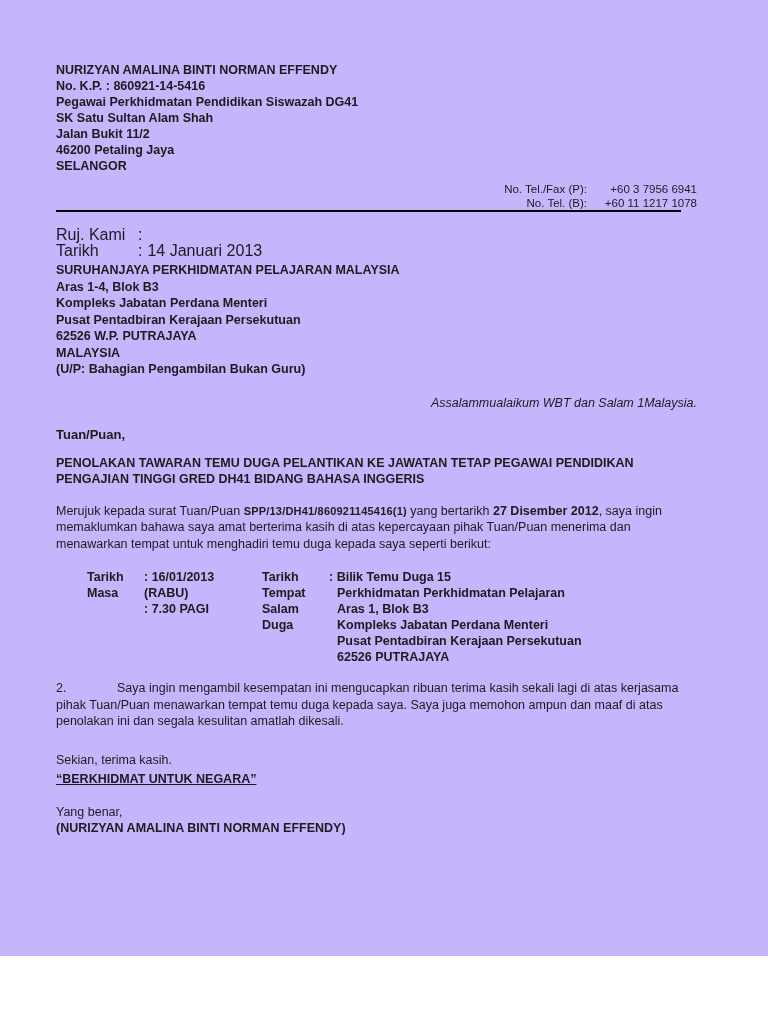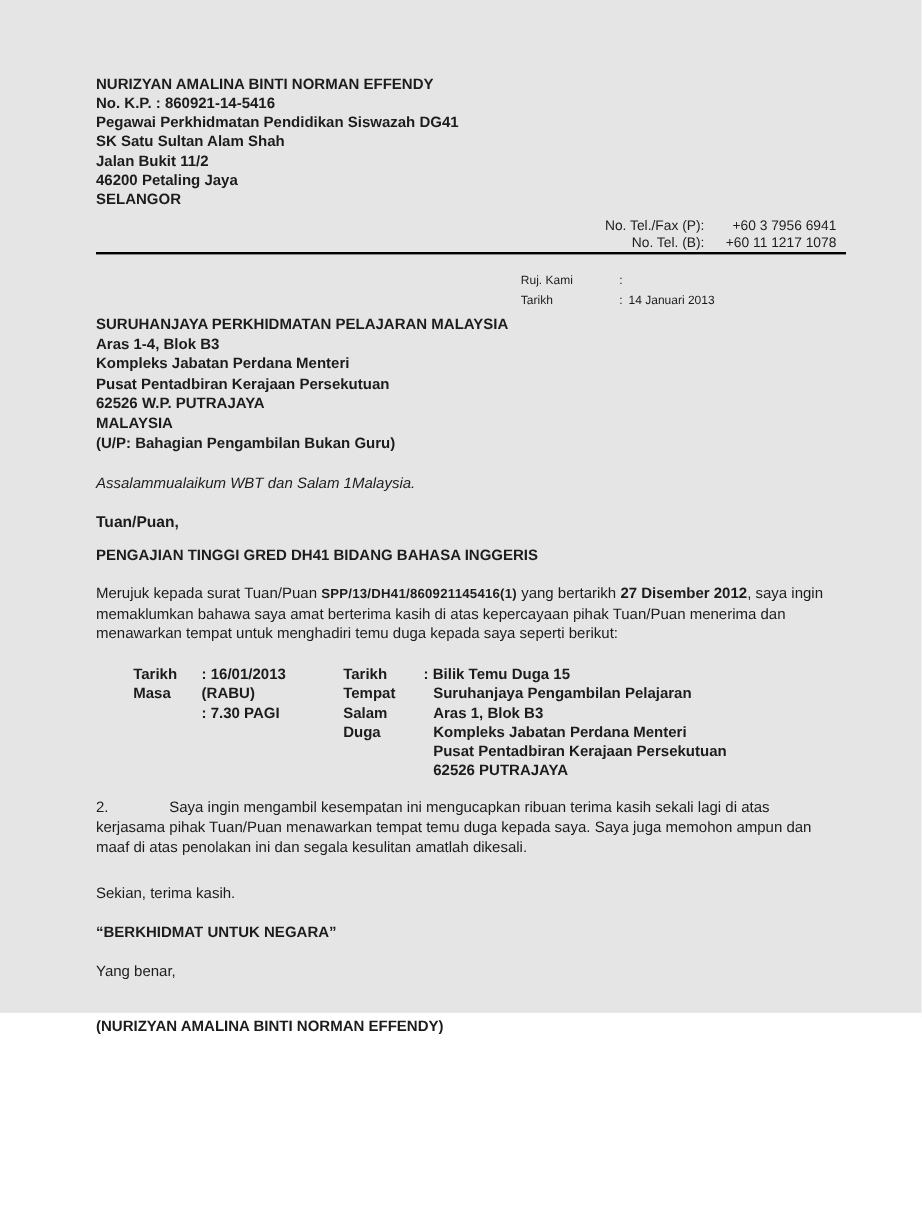--- a/index.html
+++ b/index.html
@@ -6,63 +6,63 @@
   html, body { background: #ffffff; }
   body {
     width: 768px;
     height: 1024px;
     font-family: "Liberation Sans", "DejaVu Sans", sans-serif;
     color: #1c1c1c;
     overflow: hidden;
   }
   .page {
     width: 768px;
-    height: 844px;
-    padding: 62px 71px 0 80px;
-    background: #e5e5e5;
+    height: 956px;
+    padding: 62px 71px 0 56px;
+    background: #c4b5fd;
   }
   
   .sender { font-weight: bold; font-size: 12.5px; line-height: 16px; }
   .sender div { white-space: nowrap; }
   
   .contact { margin-top: 8px; font-size: 11.5px; line-height: 14px; }
   .contact-row { display: flex; justify-content: flex-end; }
   .contact-label { text-align: right; }
   .contact-value { width: 110px; text-align: right; }
   
   .rule { border-bottom: 2px solid #000; width: 625px; margin-top: 0; }
   
-  .refblock { margin-top: 15px; margin-left: 354px; font-size: 10px; line-height: 16px; }
+  .refblock { margin-top: 15px; font-size: 16px; line-height: 16px; }
   .ref-row { display: flex; }
   .ref-label { width: 82px; }
   .ref-sep { margin-right: 5px; }
   
   .recipient { margin-top: 3px; font-weight: bold; font-size: 12.5px; line-height: 16.5px; }
   
-  .greeting { margin-top: 17px; font-style: italic; font-size: 12.5px; line-height: 16.5px; }
+  .greeting { margin-top: 17px; font-style: italic; font-size: 12.5px; line-height: 16.5px; text-align: right; }
   .salutation { margin-top: 16px; font-weight: bold; font-size: 13px; line-height: 16.5px; }
   .subject { margin-top: 11px; font-weight: bold; font-size: 12.5px; line-height: 16.5px; }
   .para { margin-top: 15px; font-size: 12.5px; line-height: 16.5px; }
   .ref-no { font-weight: bold; font-size: 11px; letter-spacing: 0.2px; }
   .b { font-weight: bold; }
   
   .details { margin-top: 17px; margin-left: 31px; display: flex; font-weight: bold; font-size: 12.5px; line-height: 16px; }
   .d-col-label1 { width: 57px; }
   .d-col-value1 { width: 118px; }
   .d-col-label2 { width: 67px; }
   .d-col-value2 { flex: 1; }
   .d-indent { padding-left: 8px; }
   
   .num { display: inline-block; width: 61px; }
   .tight { margin-top: 8px; }
   
   .closing-thanks { margin-top: 22px; font-size: 12.5px; line-height: 16.5px; }
-  .motto { margin-top: 16px; font-weight: bold; font-size: 12.5px; line-height: 16.5px; }
+  .motto { margin-top: 3px; font-weight: bold; font-size: 12.5px; line-height: 16.5px; text-decoration: underline; }
   .sign-off { margin-top: 16px; font-size: 12.5px; line-height: 16.5px; }
-  .signed-name { margin-top: 29px; font-weight: bold; font-size: 12.5px; line-height: 16.5px; }
+  .signed-name { font-weight: bold; font-size: 12.5px; line-height: 16.5px; }
 </style>
 </head>
 <body>
 
 <div class="page">
 
   <div class="sender">
     <div>NURIZYAN AMALINA BINTI NORMAN EFFENDY</div>
     <div>No. K.P. : 860921-14-5416</div>
     <div>Pegawai Perkhidmatan Pendidikan Siswazah DG41</div>
@@ -106,20 +106,21 @@
     <div>62526 W.P. PUTRAJAYA</div>
     <div>MALAYSIA</div>
     <div>(U/P: Bahagian Pengambilan Bukan Guru)</div>
   </div>
 
   <div class="greeting">Assalammualaikum WBT dan Salam 1Malaysia.</div>
 
   <div class="salutation">Tuan/Puan,</div>
 
   <div class="subject">
+    <div>PENOLAKAN TAWARAN TEMU DUGA PELANTIKAN KE JAWATAN TETAP PEGAWAI PENDIDIKAN</div>
     <div>PENGAJIAN TINGGI GRED DH41 BIDANG BAHASA INGGERIS</div>
   </div>
 
   <div class="para">
     <span>Merujuk kepada surat Tuan/Puan </span><span class="ref-no">SPP/13/DH41/860921145416(1)</span><span> yang bertarikh </span><span class="b">27 Disember 2012</span><span>, saya ingin memaklumkan bahawa saya amat berterima kasih di atas kepercayaan pihak Tuan/Puan menerima dan menawarkan tempat untuk menghadiri temu duga kepada saya seperti berikut:</span>
   </div>
 
   <div class="details">
     <div class="d-col-label1">
       <div>Tarikh</div>
@@ -129,21 +130,21 @@
       <div>: 16/01/2013 (RABU)</div>
       <div>: 7.30 PAGI</div>
     </div>
     <div class="d-col-label2">
       <div>Tarikh</div>
       <div>Tempat</div>
       <div>Salam Duga</div>
     </div>
     <div class="d-col-value2">
       <div>: Bilik Temu Duga 15</div>
-      <div class="d-indent">Suruhanjaya Pengambilan Pelajaran</div>
+      <div class="d-indent">Perkhidmatan Perkhidmatan Pelajaran</div>
       <div class="d-indent">Aras 1, Blok B3</div>
       <div class="d-indent">Kompleks Jabatan Perdana Menteri</div>
       <div class="d-indent">Pusat Pentadbiran Kerajaan Persekutuan</div>
       <div class="d-indent">62526 PUTRAJAYA</div>
     </div>
   </div>
 
 
   <div class="para">
     <span class="num">2.</span><span>Saya ingin mengambil kesempatan ini mengucapkan ribuan terima kasih sekali lagi di atas kerjasama pihak Tuan/Puan menawarkan tempat temu duga kepada saya. Saya juga memohon ampun dan maaf di atas penolakan ini dan segala kesulitan amatlah dikesali.</span>

